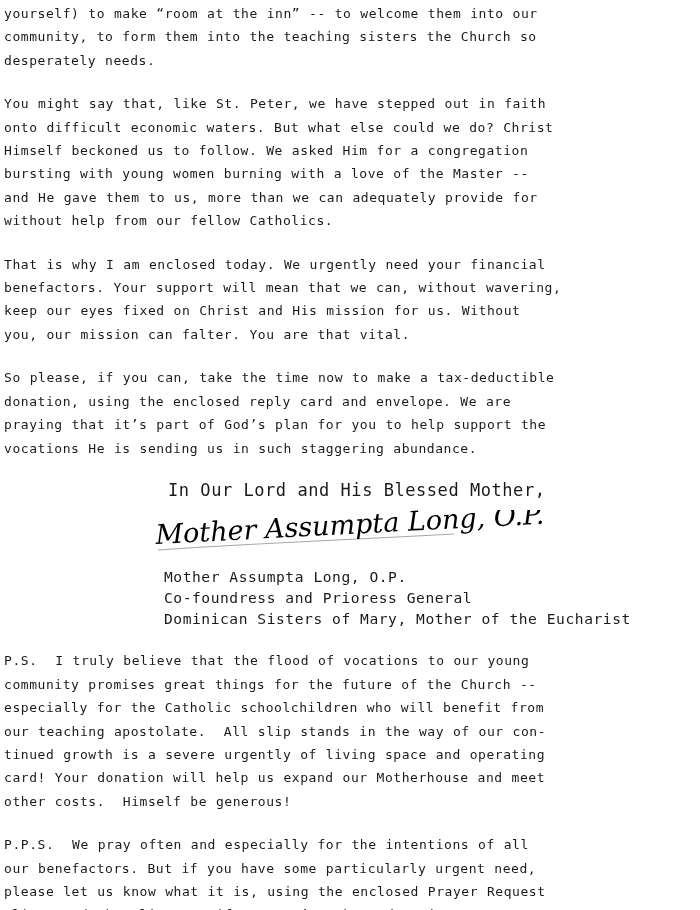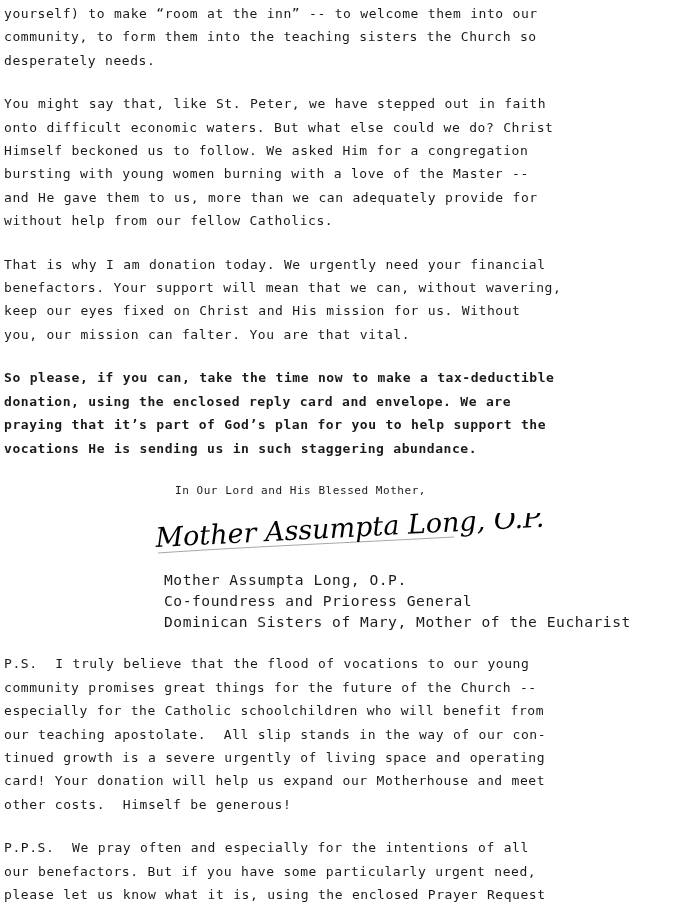--- a/index.html
+++ b/index.html
@@ -31,29 +31,28 @@
   p.para {
     margin: 0 0 20px 0;
     font-size: 13px;
     line-height: 23.4px;
     letter-spacing: 0.55px;
     white-space: pre-wrap;
     word-spacing: 0.5px;
   }
   p.para.tight {
     margin-bottom: 19px;
-    font-weight: bold;
   }
   .u {
     text-underline-offset: 2px;
   }
   .closing {
-    margin: 11px;
+    margin: 4px;
     padding-left: 160px;
-    font-size: 11px;
+    font-size: 17px;
     line-height: 23.4px;
     letter-spacing: 0.55px;
   }
   .sig-block {
     padding-left: 160px;
     font-size: 14.6px;
     line-height: 21px;
     letter-spacing: 0.55px;
     white-space: pre-wrap;
   }
@@ -84,21 +83,21 @@
 community, to form them into the teaching sisters the Church so
 desperately needs.</p>
 
     <p class="para">You might say that, like St. Peter, we have stepped out in faith
 onto difficult economic waters. But what else could we do? Christ
 Himself beckoned us to follow. We asked Him for a congregation
 bursting with young women burning with a love of the Master --
 and He gave them to us, more than we can adequately provide for
 without help from our fellow Catholics.</p>
 
-    <p class="para"><span>That is why I am donation today. </span><span class="u">We urgently need your financial</span><span>
+    <p class="para"><span>That is why I am enclosed today. </span><span class="u">We urgently need your financial</span><span>
 </span><span class="u">benefactors</span><span>. Your support will mean that we can, without wavering,
 keep our eyes fixed on Christ and His mission for us. Without
 you, our mission can falter. You are that vital.</span></p>
 
     <p class="para tight">So please, if you can, take the time now to make a tax-deductible
 donation, using the enclosed reply card and envelope. We are
 praying that it’s part of God’s plan for you to help support the
 vocations He is sending us in such staggering abundance.</p>
 
     <div class="closing">In Our Lord and His Blessed Mother,</div>

